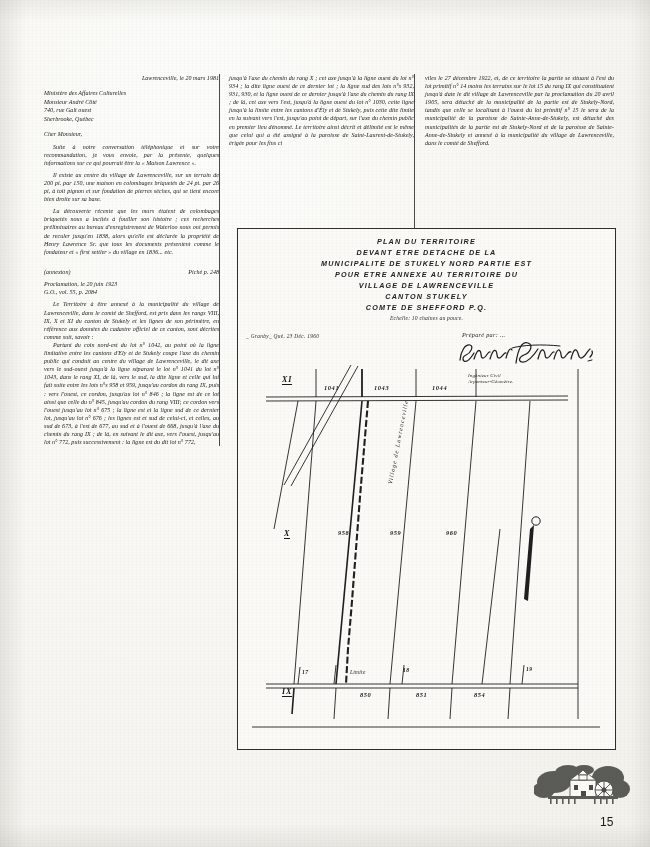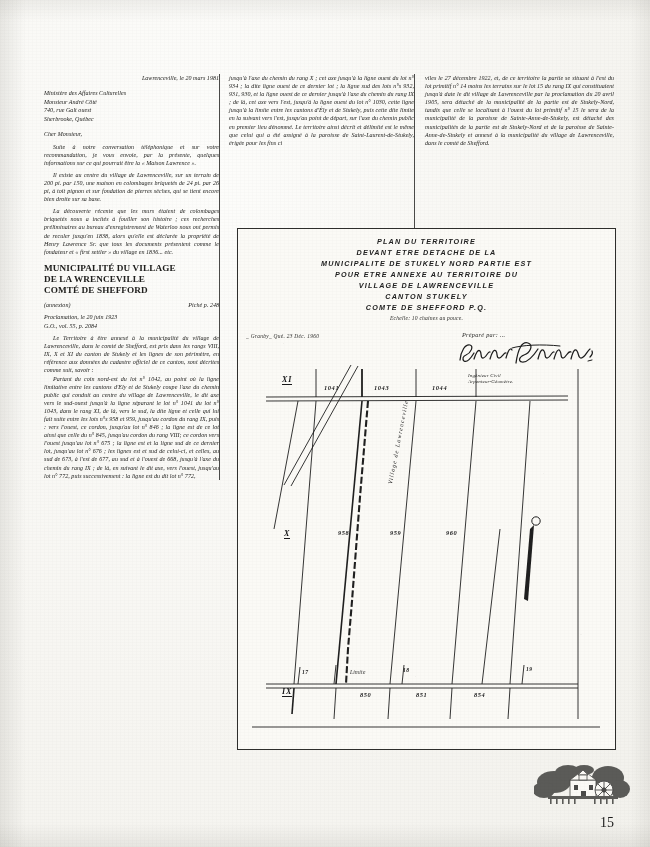--- a/index.html
+++ b/index.html
@@ -184,21 +184,21 @@
     font-style:italic;font-size:6px;letter-spacing:1.1px;
     color:#202020;white-space:nowrap;
   }
 
   
   #vignette{
     position:absolute;left:534px;top:762px;width:96px;height:46px;
   }
   #folio{
     position:absolute;left:600px;top:815px;
-    font-family:Liberation Serif, serif;font-size:14px;color:#1a1a1a;
+    font-family:Liberation Sans, sans-serif;font-size:12px;color:#1a1a1a;
   }
 </style>
 </head>
 <body>
 
 <div id="page">
   <div id="edge-shade"></div>
 
   <div id="columns">
 
@@ -212,25 +212,20 @@
       <div class="gap"></div>
       <p class="salut">Cher Monsieur,</p>
       <div class="gap-s"></div>
       <p class="p-indent">Suite à notre conversation téléphonique et sur votre recommandation, je vous envoie, par la présente, quelques informations sur ce qui pourrait être la « Maison Lawrence ».</p>
       <div class="gap-s"></div>
       <p class="p-indent">Il existe au centre du village de Lawrenceville, sur un terrain de 200 pi. par 150, une maison en colombages briquetés de 24 pi. par 26 pi, à toit pignon et sur fondation de pierres sèches, qui se tient encore bien droite sur sa base.</p>
       <div class="gap-s"></div>
       <p class="p-indent">La découverte récente que les murs étaient de colombages briquetés nous a incités à fouiller son histoire ; ces recherches préliminaires au bureau d'enregistrement de Waterloo nous ont permis de reculer jusqu'en 1838, alors qu'elle est déclarée la propriété de Henry Lawrence Sr. que tous les documents présentent comme le fondateur et « first settler » du village en 1836... etc.</p>
       <div class="gap"></div>
 
-      <div class="heading">
-        <div>MUNICIPALITÉ DU VILLAGE</div>
-        <div>DE LA WRENCEVILLE</div>
-        <div>COMTÉ DE SHEFFORD</div>
-      </div>
 
       <div class="subline">
         <span>(annexion)</span>
         <span>Piché p. 248</span>
       </div>
 
       <div class="gap-s"></div>
       <p class="procl">Proclamation, le 20 juin 1923</p>
       <p class="procl">G.O., vol. 55, p. 2084</p>
       <div class="gap-s"></div>

